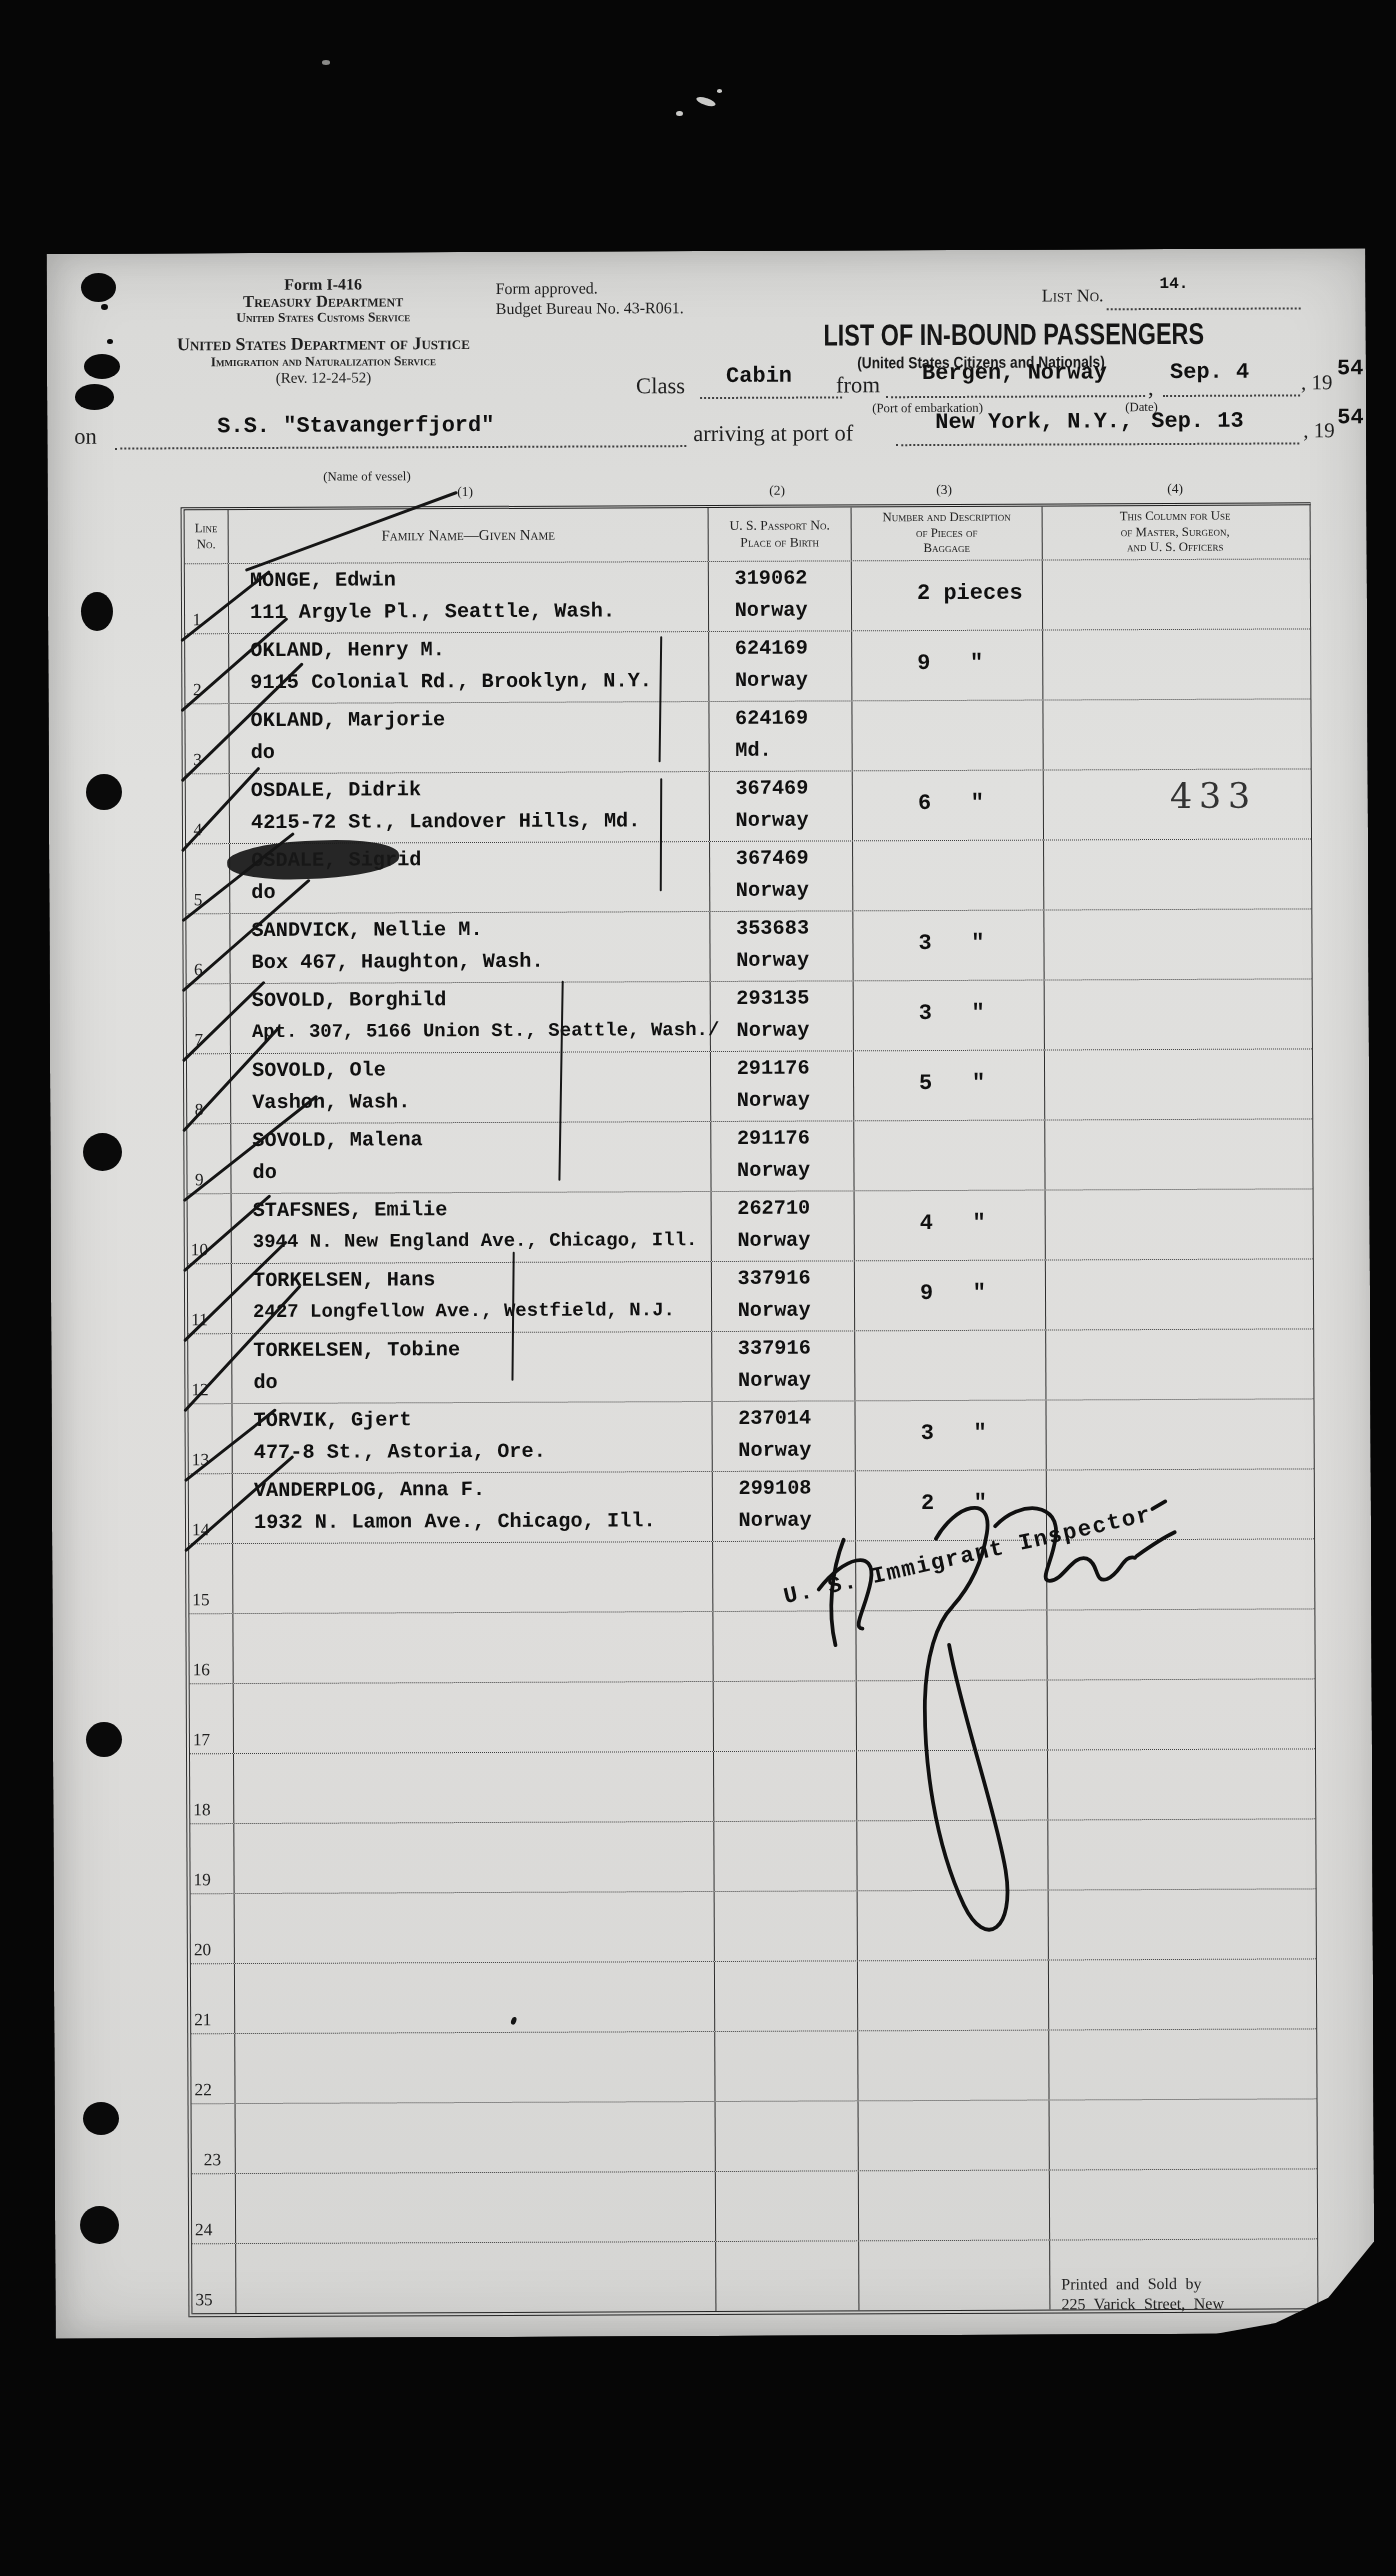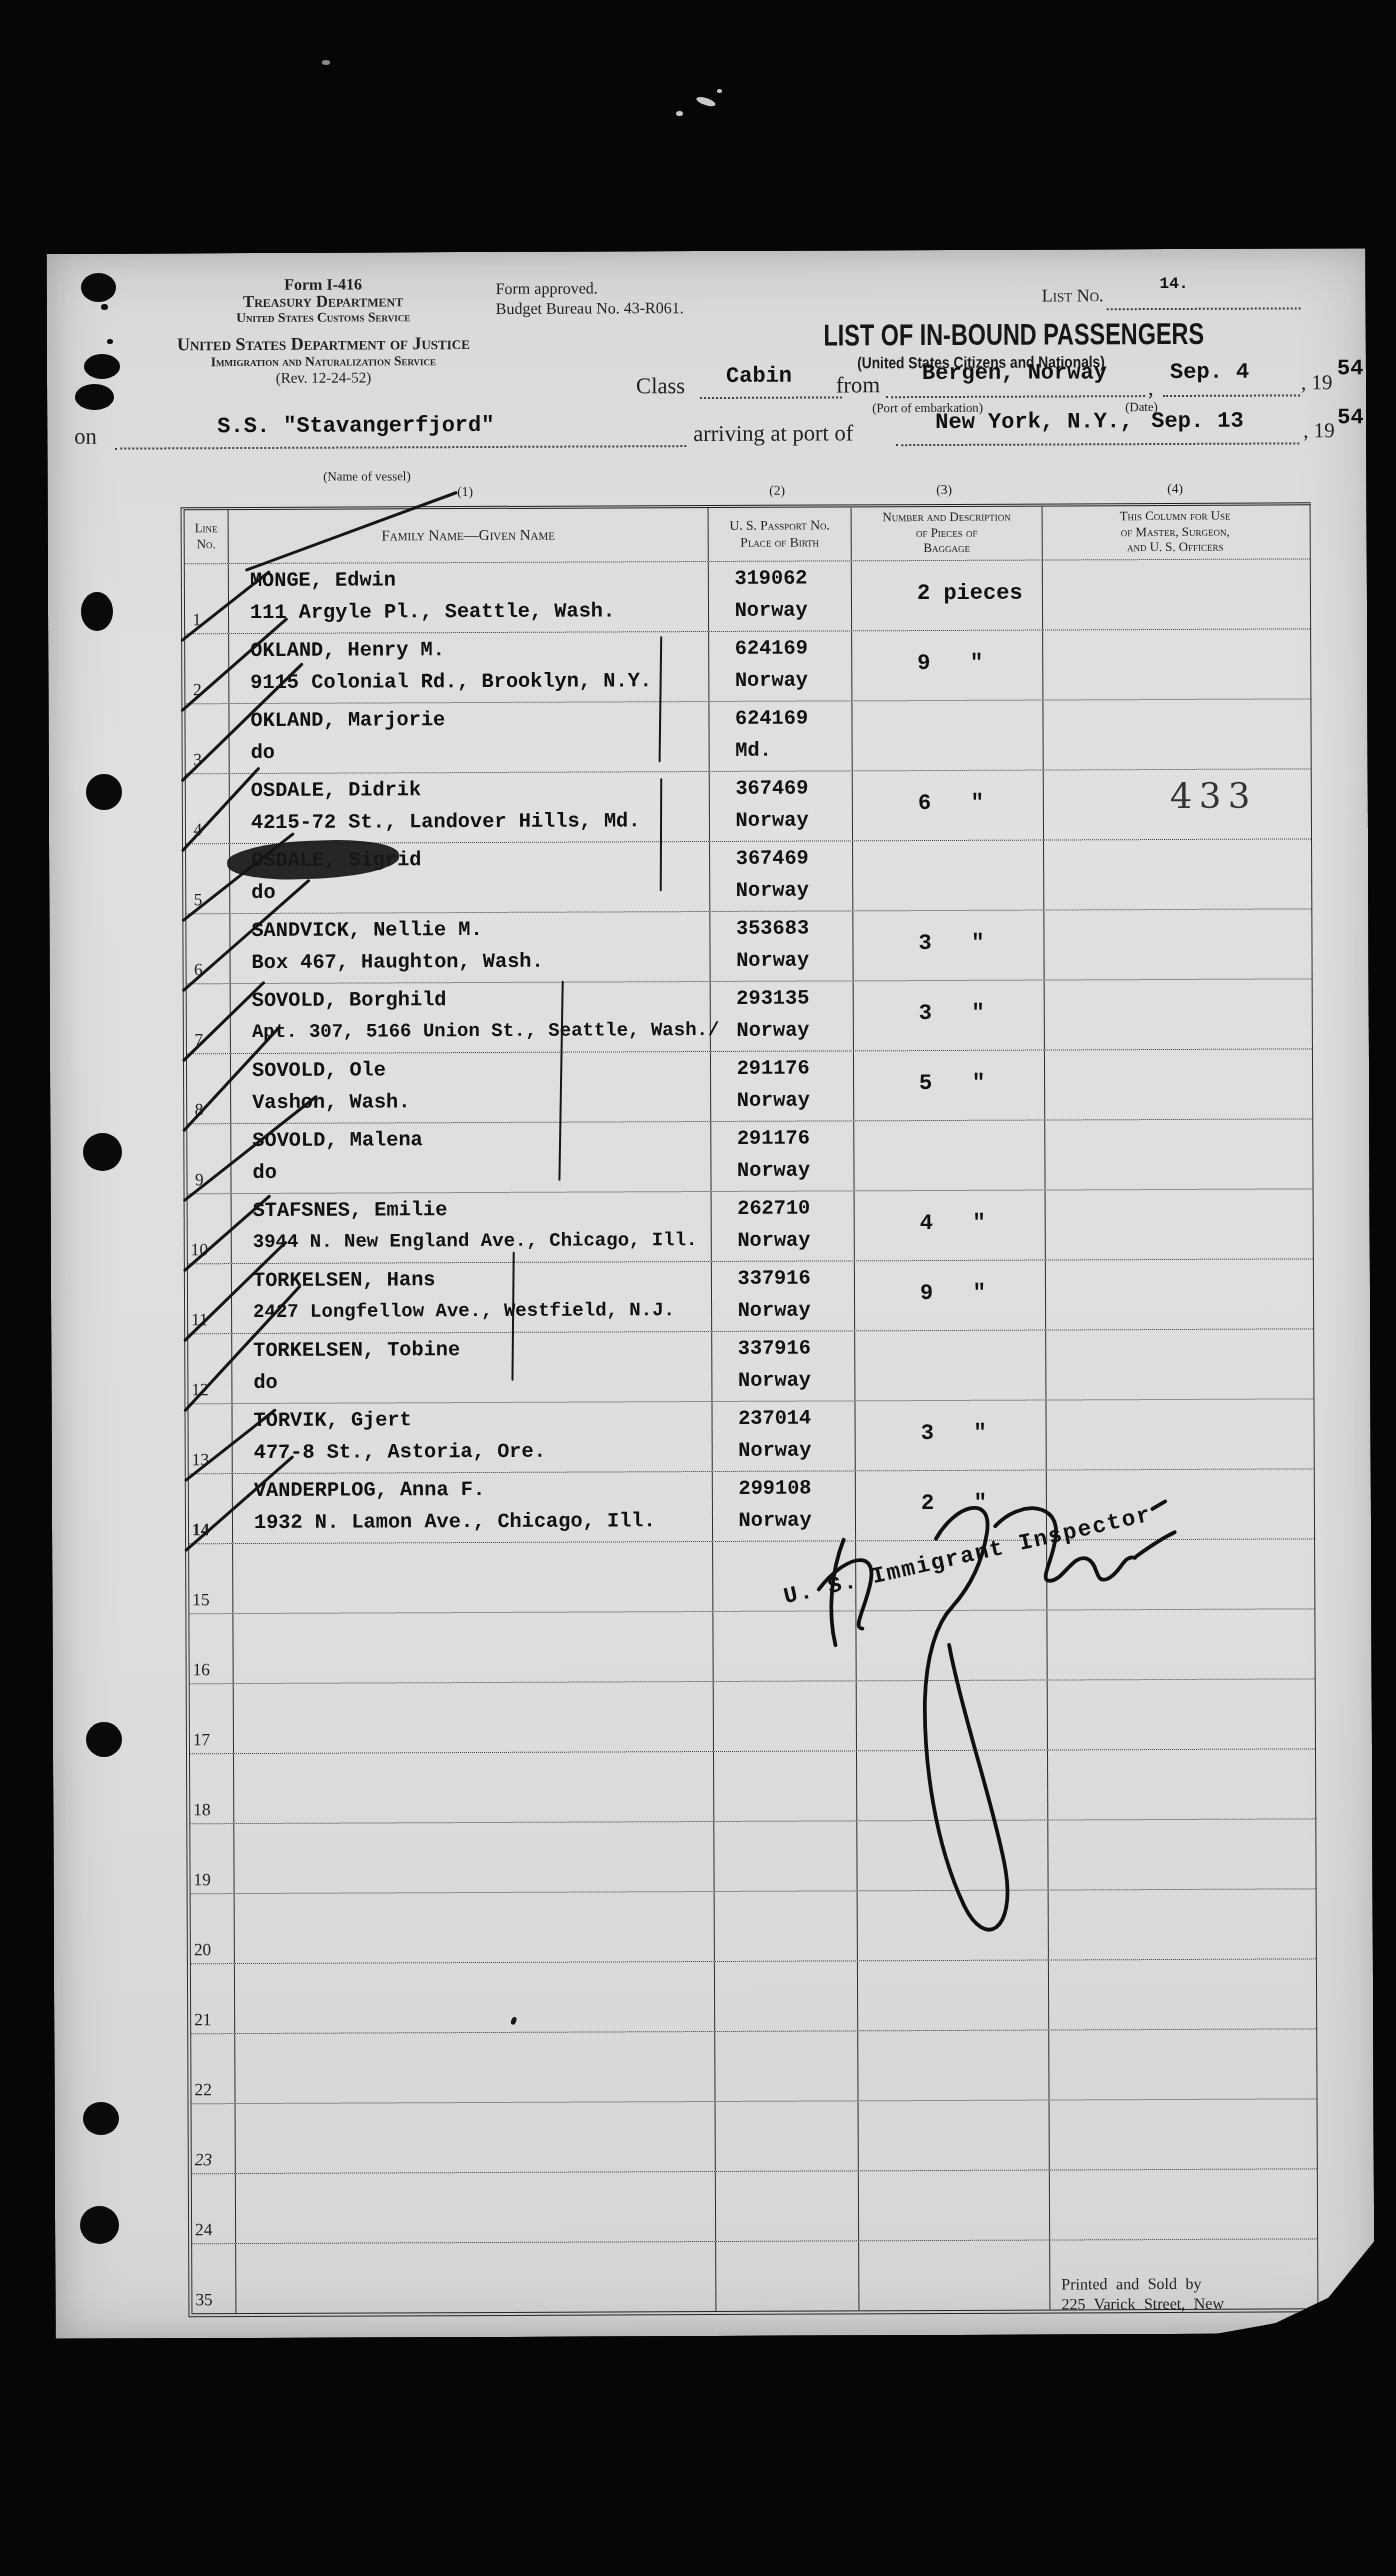--- a/index.html
+++ b/index.html
@@ -375,21 +375,21 @@
               <div class="pp typed">237014</div>
               <div class="bp typed">Norway</div>
             </div>
             <div class="cell">
               <div class="bg typed">3   ″</div>
             </div>
             <div class="cell"></div>
           </div>
           <div class="row">
             <div class="cell">
-              <div class="lineno" style="left: 3px; font-weight: bold;">14</div>
+              <div class="lineno" style="left: 3px;">14</div>
               <div class="check" style="width: 144px; transform: rotate(-41deg);"></div>
             </div>
             <div class="cell">
               <div class="nm typed">VANDERPLOG, Anna F.</div>
               <div class="ad typed">1932 N. Lamon Ave., Chicago, Ill.</div>
             </div>
             <div class="cell">
               <div class="pp typed">299108</div>
               <div class="bp typed">Norway</div>
             </div>
@@ -465,21 +465,21 @@
             <div class="cell">
               <div class="lineno" style="left: 3px;">22</div>
             </div>
             <div class="cell"></div>
             <div class="cell"></div>
             <div class="cell"></div>
             <div class="cell"></div>
           </div>
           <div class="row">
             <div class="cell">
-              <div class="lineno" style="left: 3px; font-style: italic;">23</div>
+              <div class="lineno" style="left: 12px;">23</div>
             </div>
             <div class="cell"></div>
             <div class="cell"></div>
             <div class="cell"></div>
             <div class="cell"></div>
           </div>
           <div class="row">
             <div class="cell">
               <div class="lineno" style="left: 3px;">24</div>
             </div>

